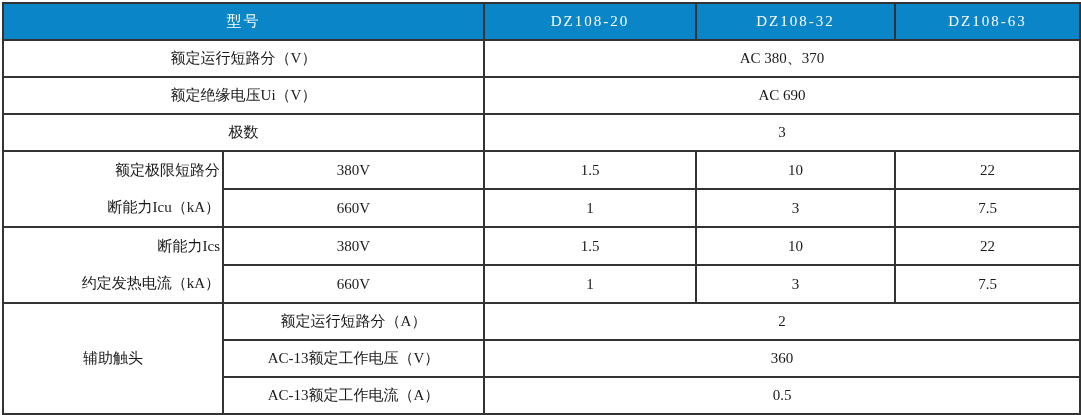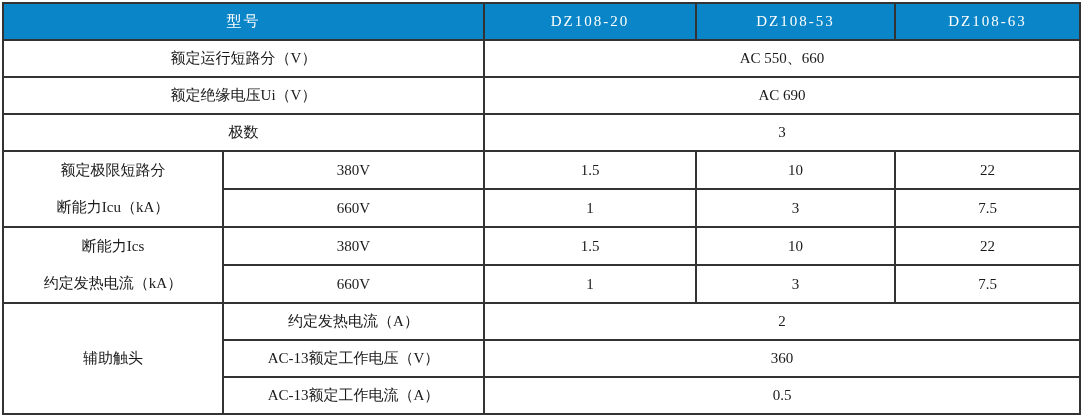--- a/index.html
+++ b/index.html
@@ -40,46 +40,46 @@
   }
   table.spec-table tr { height: 37px; }
   th.model-header {
     background: var(--header-bg);
     color: var(--header-text);
     letter-spacing: 2px;
   }
   td.group-label { padding: 0; }
   .gl-line {
     line-height: 37px;
-    text-align: center;
+    text-align: right;
   }
 </style>
 </head>
 <body>
 
 <table class="spec-table">
   <colgroup>
     <col style="width:220px">
     <col style="width:261px">
     <col style="width:212px">
     <col style="width:199px">
     <col style="width:185px">
   </colgroup>
   <tbody>
 
     <tr>
       <th class="model-header" colspan="2">型号</th>
       <th class="model-header">DZ108-20</th>
-      <th class="model-header">DZ108-53</th>
+      <th class="model-header">DZ108-32</th>
       <th class="model-header">DZ108-63</th>
     </tr>
 
     <tr>
       <td colspan="2">额定运行短路分（V）</td>
-      <td colspan="3">AC 550、660</td>
+      <td colspan="3">AC 380、370</td>
     </tr>
 
     <tr>
       <td colspan="2">额定绝缘电压Ui（V）</td>
       <td colspan="3">AC 690</td>
     </tr>
 
     <tr>
       <td colspan="2">极数</td>
       <td colspan="3">3</td>
@@ -116,21 +116,21 @@
 
     <tr>
       <td>660V</td>
       <td>1</td>
       <td>3</td>
       <td>7.5</td>
     </tr>
 
     <tr>
       <td rowspan="3">辅助触头</td>
-      <td>约定发热电流（A）</td>
+      <td>额定运行短路分（A）</td>
       <td colspan="3">2</td>
     </tr>
 
     <tr>
       <td>AC-13额定工作电压（V）</td>
       <td colspan="3">360</td>
     </tr>
 
     <tr>
       <td>AC-13额定工作电流（A）</td>

